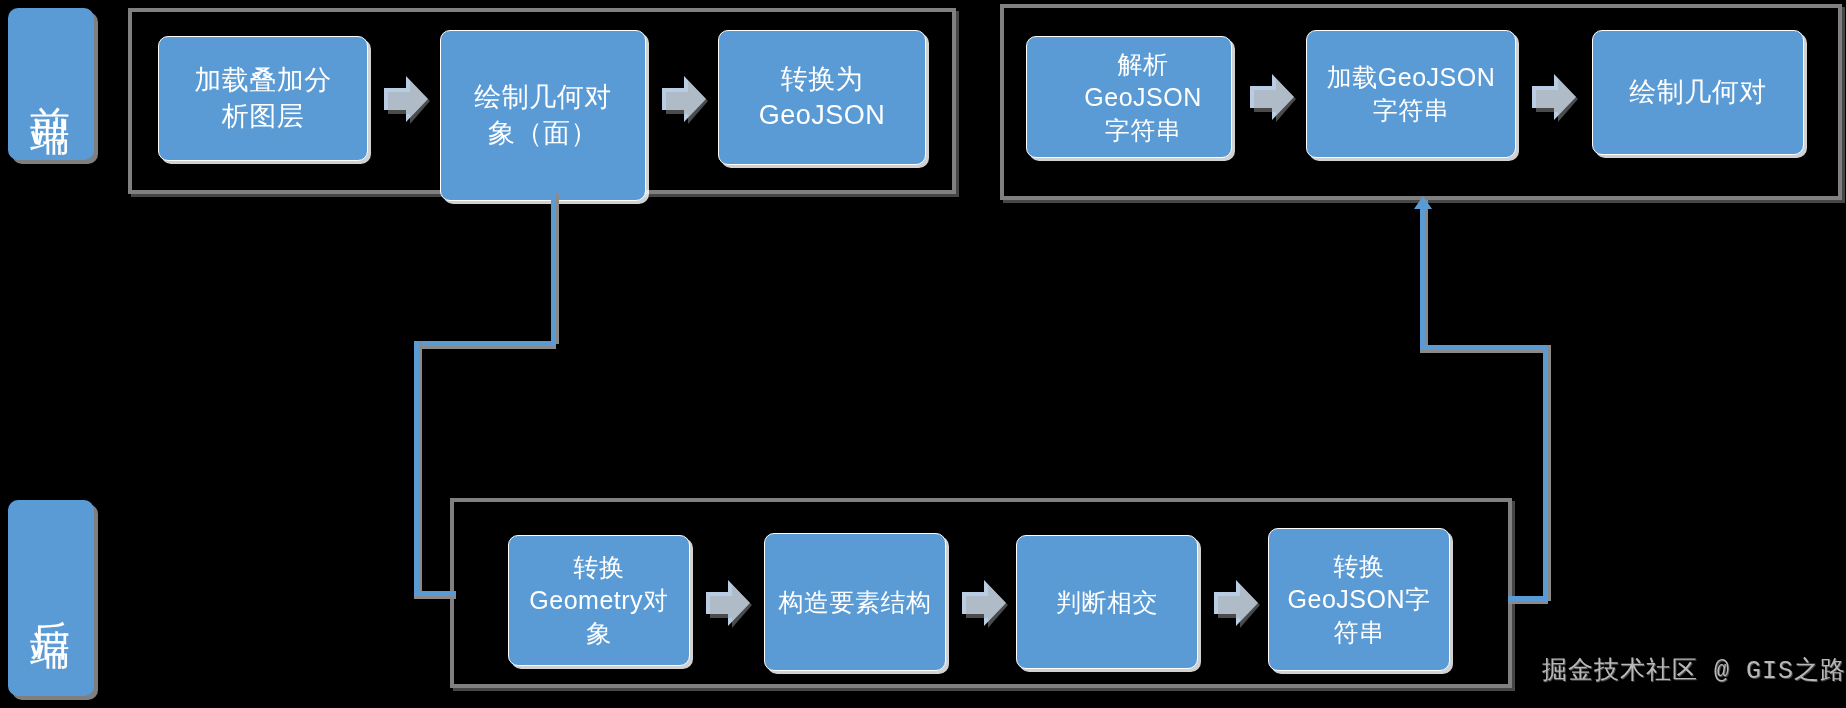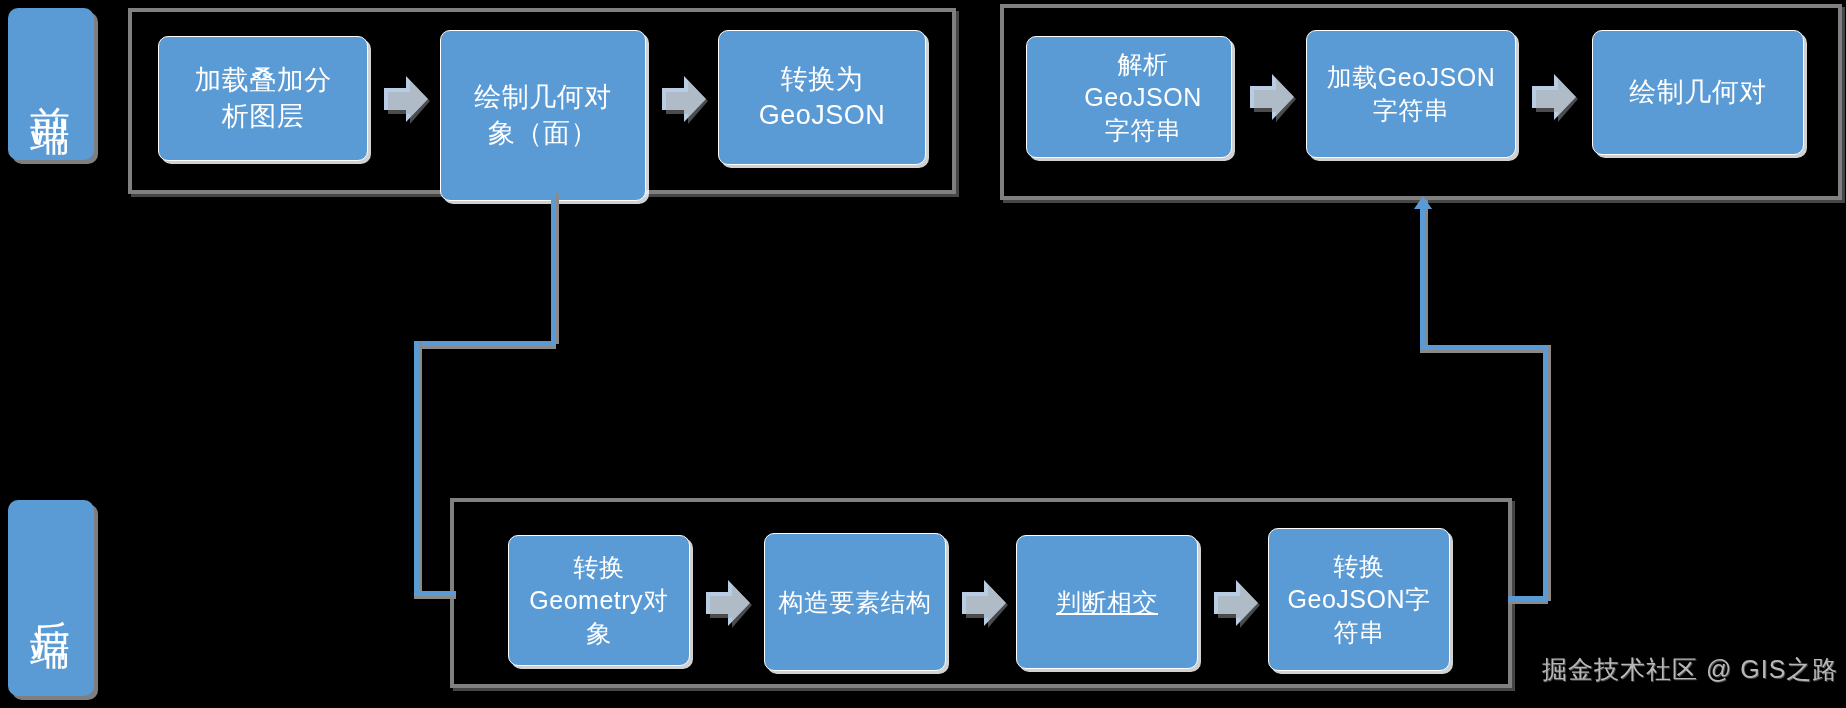--- a/index.html
+++ b/index.html
@@ -85,20 +85,21 @@
 
   
   .watermark {
     position: absolute;
     color: #d9d9d9;
     font-size: 25px;
     letter-spacing: 1px;
     opacity: 0.85;
     white-space: nowrap;
     text-shadow: 1px 1px 0 #555;
+    font-family: Liberation Mono, monospace;
   }
 </style>
 </head>
 <body>
 
 <div id="canvas">
 
   <div class="lane" style="left:8px; top:8px; width:86px; height:152px;">
     <span>前端</span>
   </div>
@@ -187,21 +188,21 @@
     <span style="white-space:pre-line;">构造要素结构</span>
   </div>
 
   <div class="arrow" style="left:960px; top:576px;">
     <svg viewBox="0 0 48 54" xmlns="http://www.w3.org/2000/svg">
       <path d="M2 16 L24 16 L24 4 L46 27 L24 50 L24 38 L2 38 Z" fill="#B8CCE4" stroke="none"></path>
       <path d="M6 20 L28 20 L28 9 L48 29 L28 52 L28 42 L6 42 Z" fill="#a6a6a6" opacity="0.45"></path>
     </svg>
   </div>
 
-  <div class="proc" style="left:1016px; top:535px; width:182px; height:134px; font-size:25px;text-decoration:underline;">
+  <div class="proc" style="left:1016px; top:535px; width:182px; height:134px; font-size:25px;">
     <span style="white-space:pre-line;">判断相交</span>
   </div>
 
   <div class="arrow" style="left:1212px; top:576px;">
     <svg viewBox="0 0 48 54" xmlns="http://www.w3.org/2000/svg">
       <path d="M2 16 L24 16 L24 4 L46 27 L24 50 L24 38 L2 38 Z" fill="#B8CCE4" stroke="none"></path>
       <path d="M6 20 L28 20 L28 9 L48 29 L28 52 L28 42 L6 42 Z" fill="#a6a6a6" opacity="0.45"></path>
     </svg>
   </div>
 

